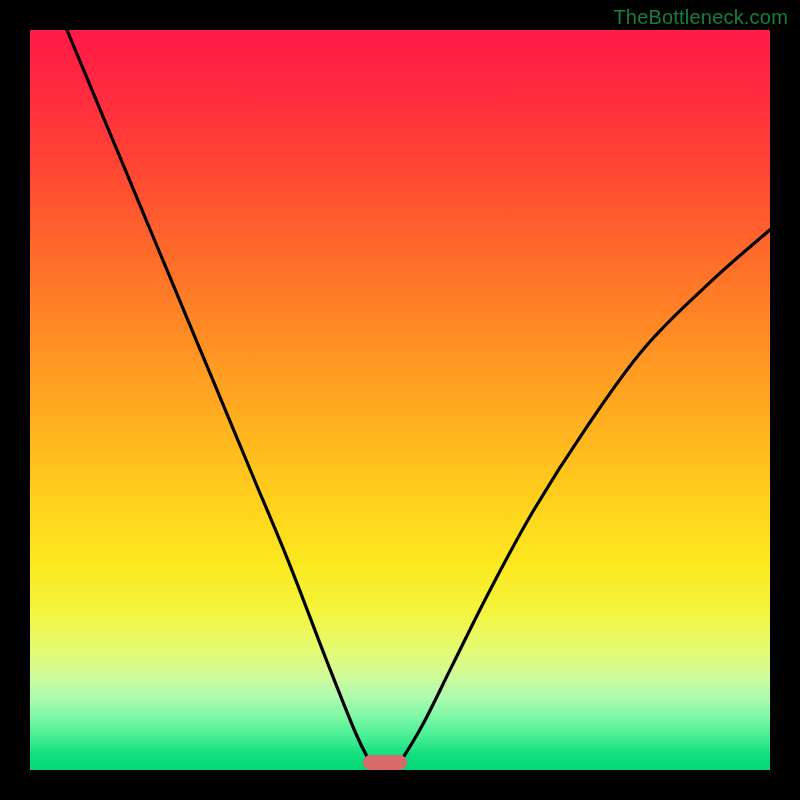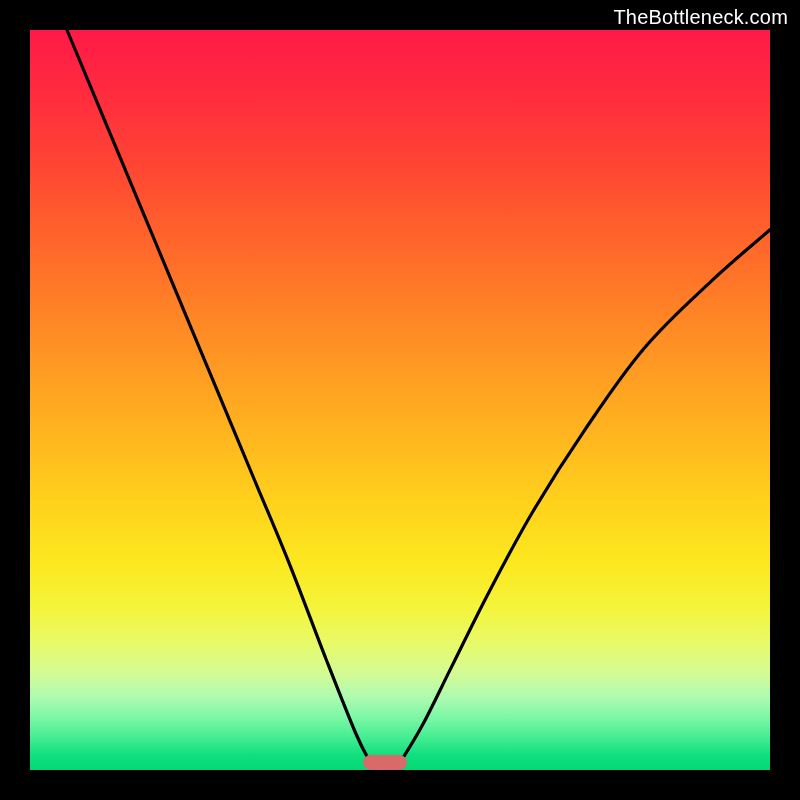--- a/index.html
+++ b/index.html
@@ -42,21 +42,21 @@
       #7af7a5 93%,
       #3ceb8f 96%,
       #10df7e 98%,
       #05d877 100%
     );
   }
   .watermark {
     position: absolute;
     top: 6px;
     right: 12px;
-    color: #ffffff;
+    color: #15803d;
     font-size: 20px;
     letter-spacing: 0.2px;
     user-select: none;
   }
   .marker {
     position: absolute;
     width: 44px;
     height: 14px;
     border-radius: 7px;
     background: #d96a6a;

